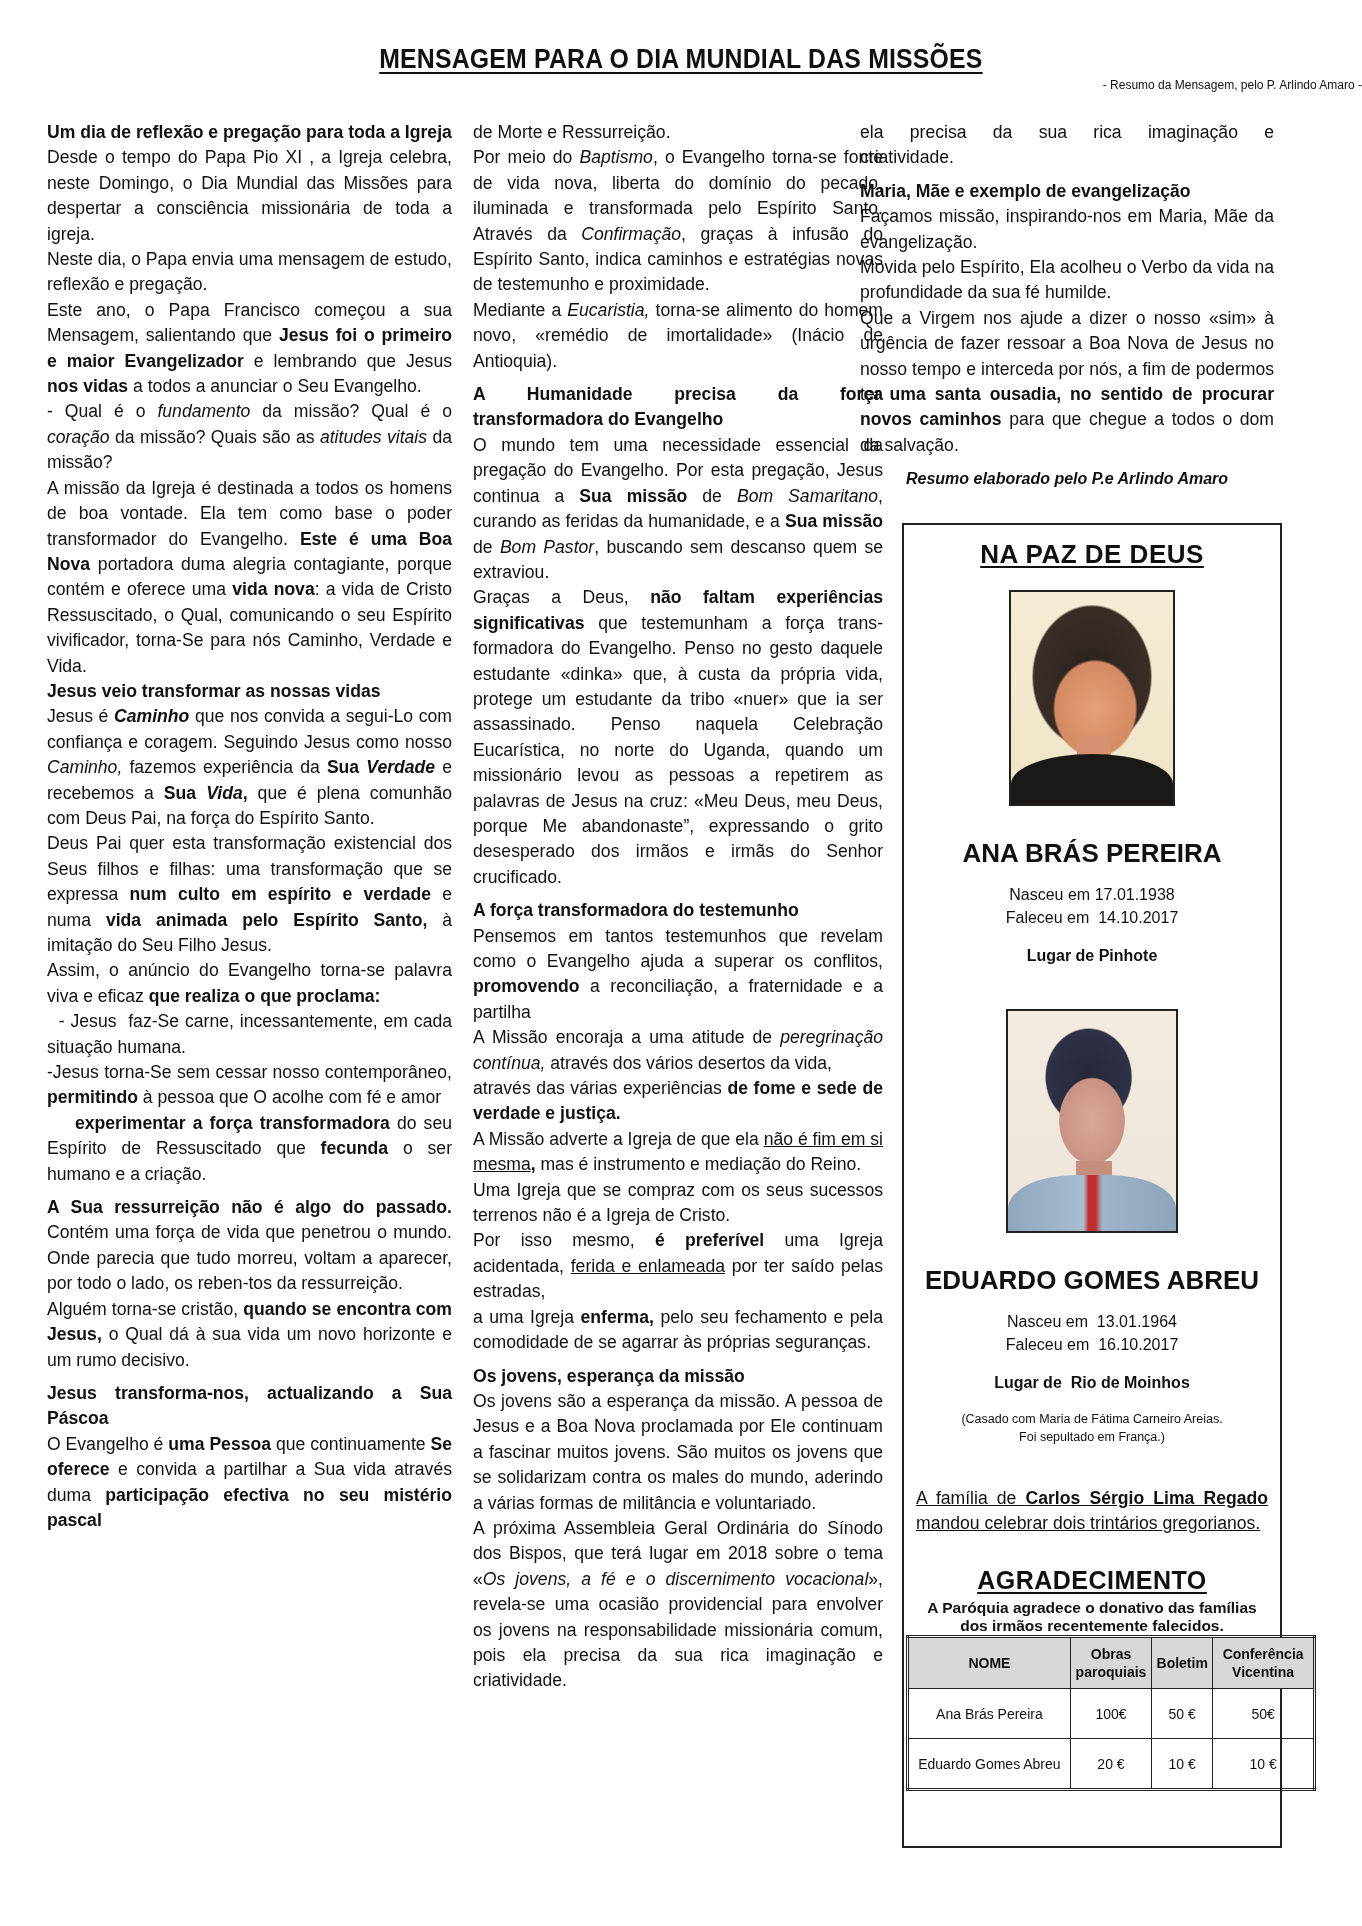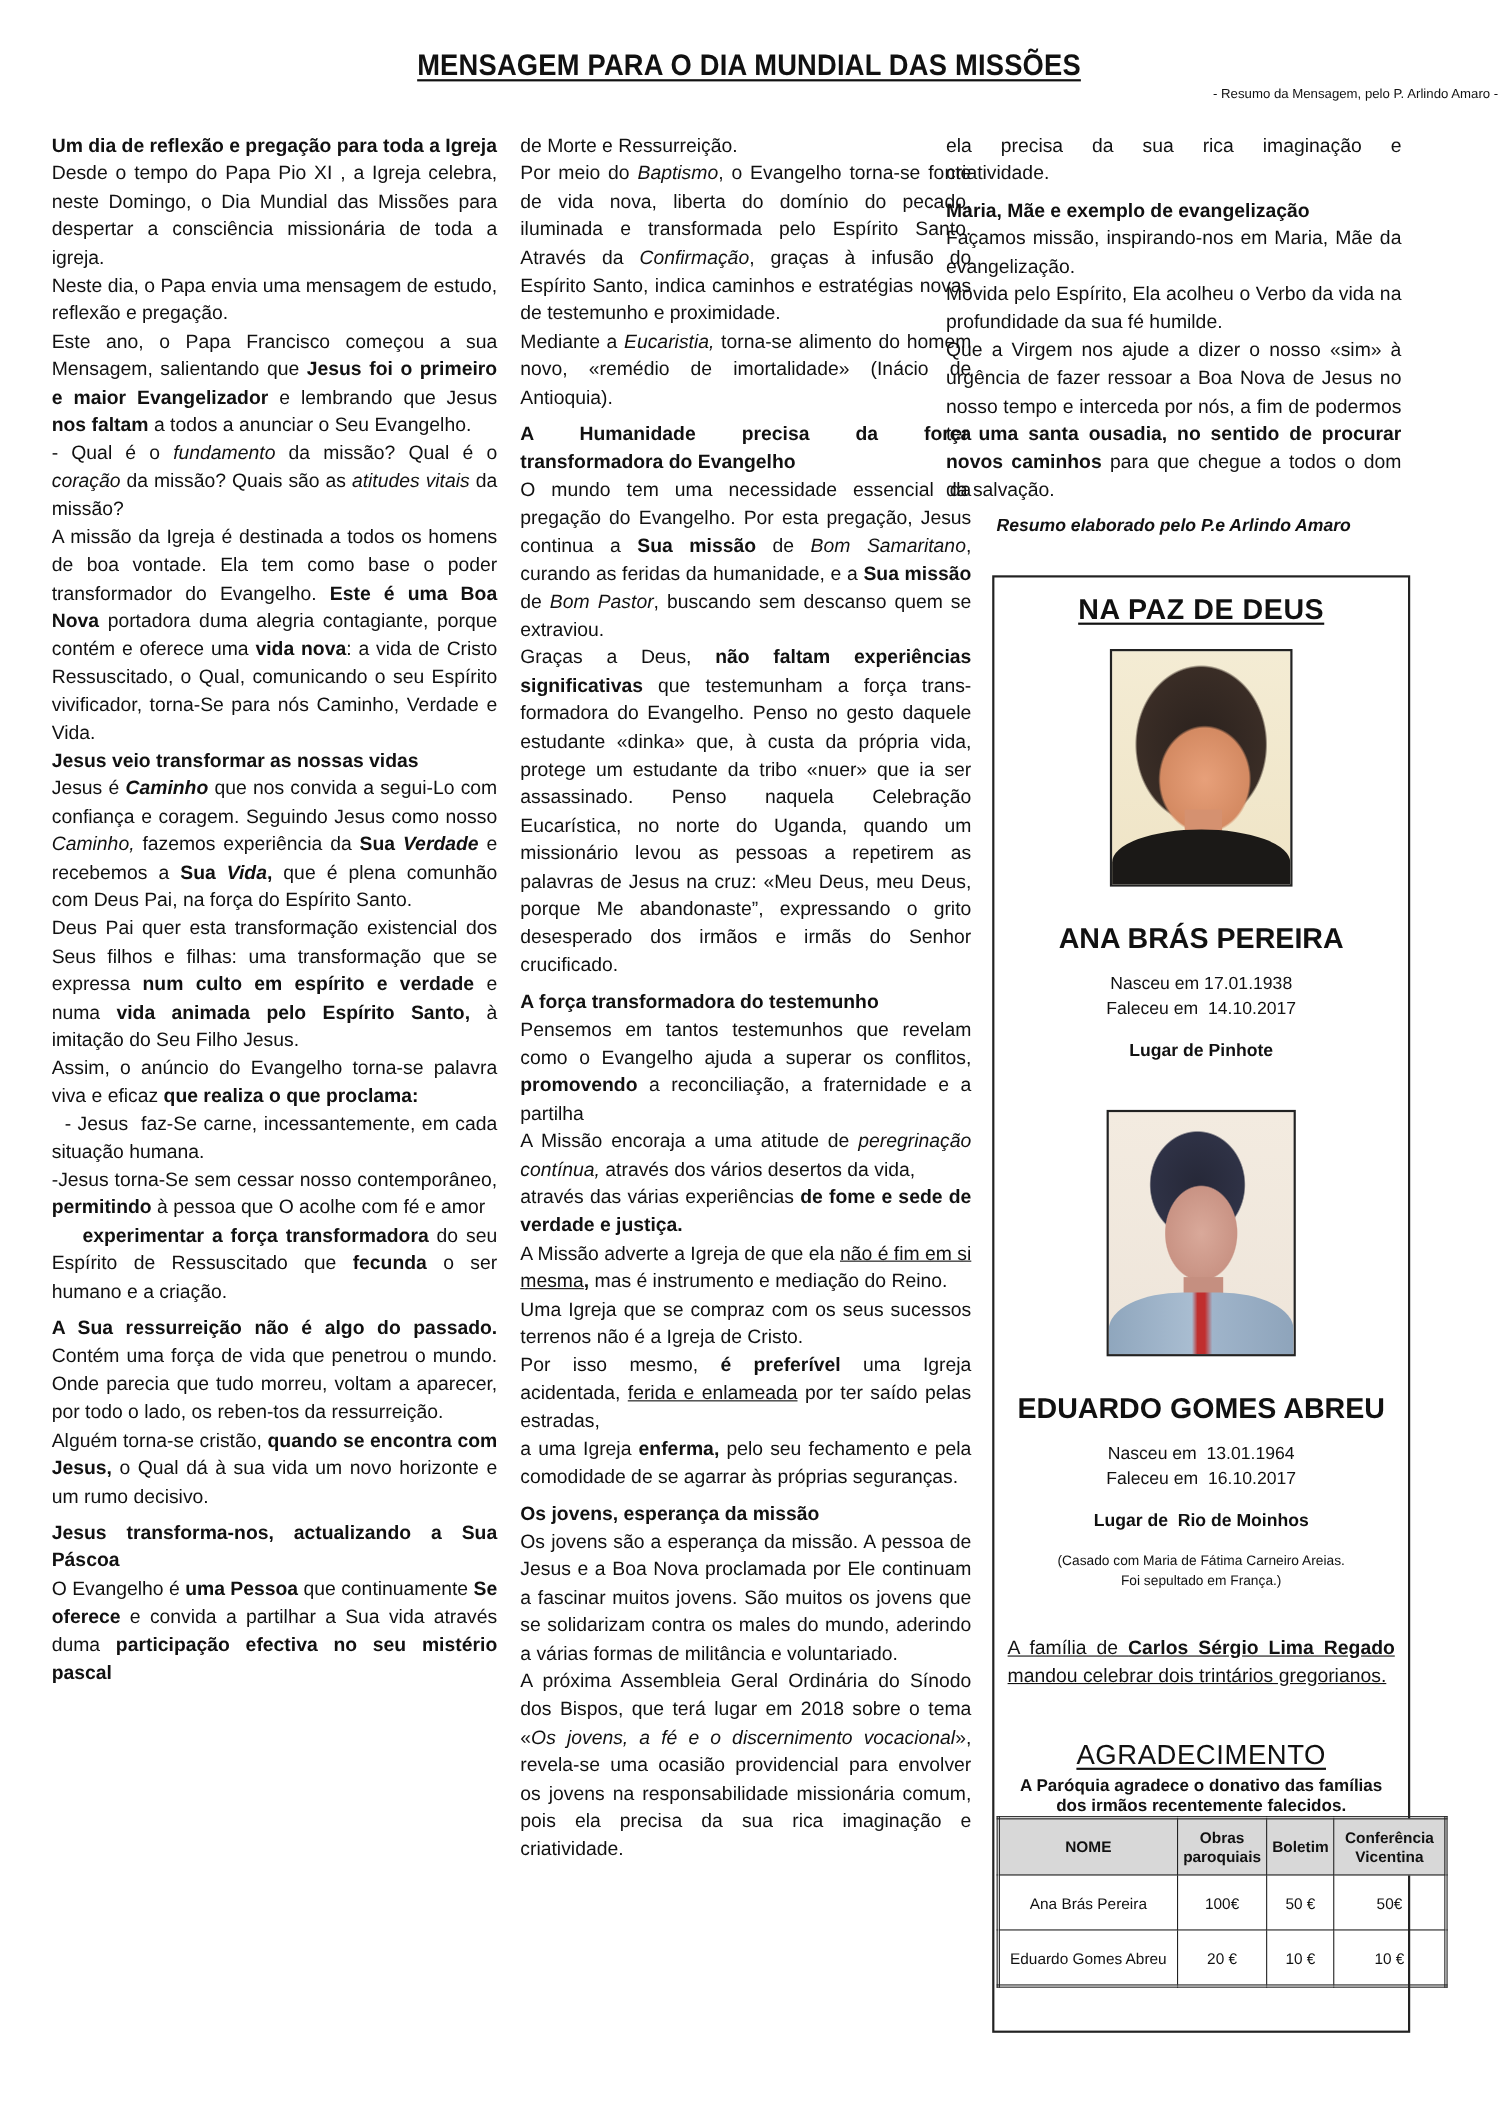--- a/index.html
+++ b/index.html
@@ -30,39 +30,39 @@
   .photo2 { margin-top: 16px; width: 172px; height: 224px; background: radial-gradient(ellipse 32% 32% at 50% 50%, #d9a99a 0%, #c99384 60%, transparent 62%), radial-gradient(ellipse 42% 36% at 48% 30%, #262838 0%, #2f3246 60%, transparent 62%), linear-gradient(180deg, #f3ebe0 0%, #eee5da 100%); }
   .photo2 .body { position: absolute; left: 0; right: 0; bottom: 0; height: 56px; background: linear-gradient(90deg, #8fa6bd, #a9bdd1 45%, #c02e2e 48%, #c02e2e 52%, #9fb4ca 56%, #8ea4bb); border-radius: 40% 40% 0 0 / 60% 60% 0 0; }
   .photo2 .neck { position: absolute; left: 68px; width: 36px; bottom: 44px; height: 26px; background: #c58f80; }
   .person-name { margin-top: 32px; font-weight: bold; font-size: 26px; }
   .person2 .person-name { margin-top: 32px; }
   .dates { margin-top: 14px; font-size: 16px; line-height: 23px; }
   .place { margin-top: 18px; font-size: 16px; font-weight: bold; }
   .note { margin-top: 18px; font-size: 12.5px; line-height: 18px; }
   .family { margin: 40px 12px 0 12px; text-align: justify; text-align-last: justify; font-size: 17.6px; line-height: 25px; text-decoration: underline; }
   .family .last { text-align-last: left; display: block; }
-  .agr-title { margin-top: 46px; font-weight: normal; font-size: 25px; text-decoration: underline; text-decoration-thickness: 2px; text-underline-offset: 3px; letter-spacing: 0.5px; }
+  .agr-title { margin-top: 30px; font-weight: bold; font-size: 25px; text-decoration: underline; text-decoration-thickness: 2px; text-underline-offset: 3px; letter-spacing: 0.5px; }
   .agr-sub { font-weight: bold; font-size: 15.5px; line-height: 18px; margin: 4px 20px 0; }
   table.don { margin: 0 0 0 2px; width: 410px; border-collapse: collapse; border: 3px double #222; font-size: 14px; }
   table.don th { background: #d8d8d8; font-weight: bold; font-size: 14px; line-height: 18px; border: 1px solid #222; height: 50px; padding: 0 2px; }
   table.don td { border: 1px solid #222; height: 49px; font-size: 14px; padding: 0 1px; }
 </style>
 </head>
 <body>
 
 <div class="header">
   <h1 class="title">MENSAGEM PARA O DIA MUNDIAL DAS MISSÕES</h1>
   <div class="subtitle">- Resumo da Mensagem, pelo P. Arlindo Amaro -</div>
 </div>
 
 <div class="col col1">
   <h4>Um dia de reflexão e pregação para toda a Igreja</h4>
   <p>Desde o tempo do Papa Pio XI , a Igreja celebra, neste Domingo, o Dia Mundial das Missões para despertar a consciência missionária de toda a igreja.</p>
   <p>Neste dia, o Papa envia uma mensagem de estudo, reflexão e pregação.</p>
-  <p><span>Este ano, o Papa Francisco começou a sua Mensagem, salientando que </span><b>Jesus foi o primeiro e maior Evangelizador</b><span> e lembrando que Jesus </span><b>nos faltam</b><span> a todos a anunciar o Seu Evangelho.</span></p>
+  <p><span>Este ano, o Papa Francisco começou a sua Mensagem, salientando que </span><b>Jesus foi o primeiro e maior Evangelizador</b><span> e lembrando que Jesus </span><b>nos vidas</b><span> a todos a anunciar o Seu Evangelho.</span></p>
 
   <p><span> - Qual é o </span><i>fundamento</i><span> da missão? Qual é o </span><i>coração</i><span> da missão? Quais são as </span><i>atitudes vitais</i><span> da missão?</span></p>
   <p><span>A missão da Igreja é destinada a todos os homens de boa vontade. Ela tem como base o poder transformador do Evangelho. </span><b>Este é uma Boa Nova</b><span> portadora duma alegria contagiante, porque contém e oferece uma </span><b>vida nova</b><span>: a vida de Cristo Ressuscitado, o Qual, comunicando o seu Espírito vivificador, torna-Se para nós Caminho, Verdade e Vida.</span></p>
 
   <h4>Jesus veio transformar as nossas vidas</h4>
   <p><span>Jesus é </span><b><i>Caminho</i></b><span> que nos convida a segui-Lo com confiança e coragem. Seguindo Jesus como nosso </span><i>Caminho,</i><span> fazemos experiência da </span><b>Sua</b> <b><i>Verdade</i></b><span> e recebemos a </span><b>Sua</b> <b><i>Vida</i></b><b>,</b><span> que é plena comunhão com Deus Pai, na força do Espírito Santo.</span></p>
   <p><span>Deus Pai quer esta transformação existencial dos Seus filhos e filhas: uma transformação que se expressa </span><b>num culto em espírito e verdade</b><span> e numa </span><b>vida animada pelo Espírito Santo,</b><span> à imitação do Seu Filho Jesus.</span></p>
   <p><span>Assim, o anúncio do Evangelho torna-se palavra viva e eficaz </span><b>que realiza o que proclama:</b></p>
   <p style="white-space:pre-wrap">  - Jesus  faz-Se carne, incessantemente, em cada situação humana.</p>
   <p><span> -Jesus torna-Se sem cessar nosso contemporâneo, </span><b>permitindo</b><span> à pessoa que O acolhe com fé e amor</span></p>

